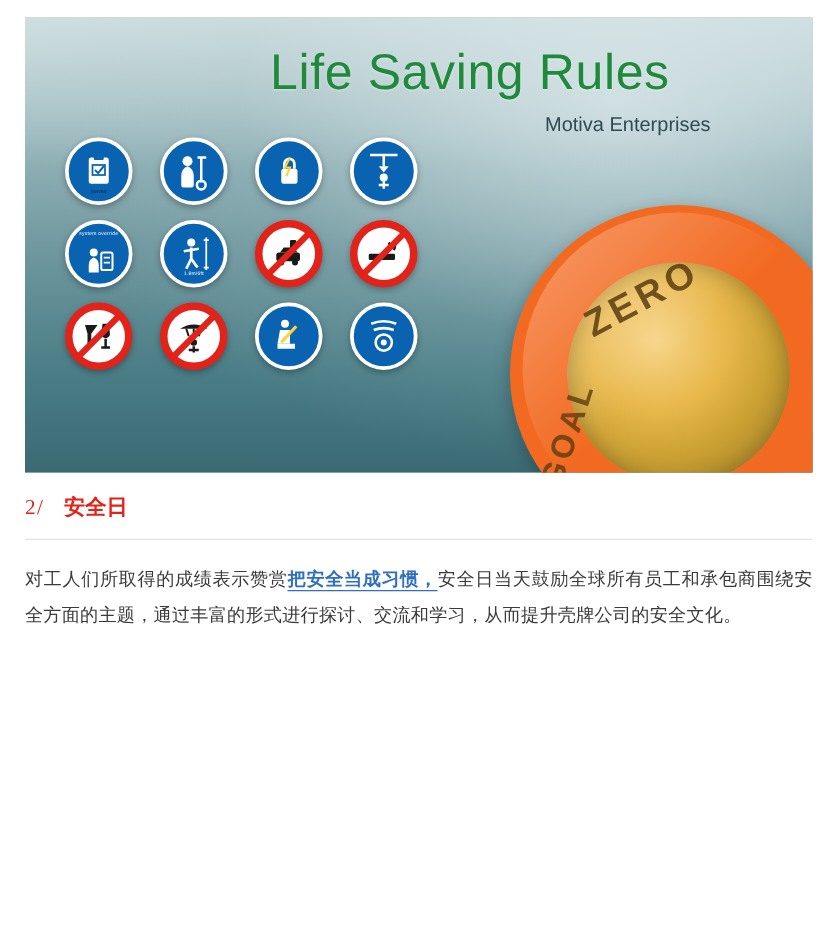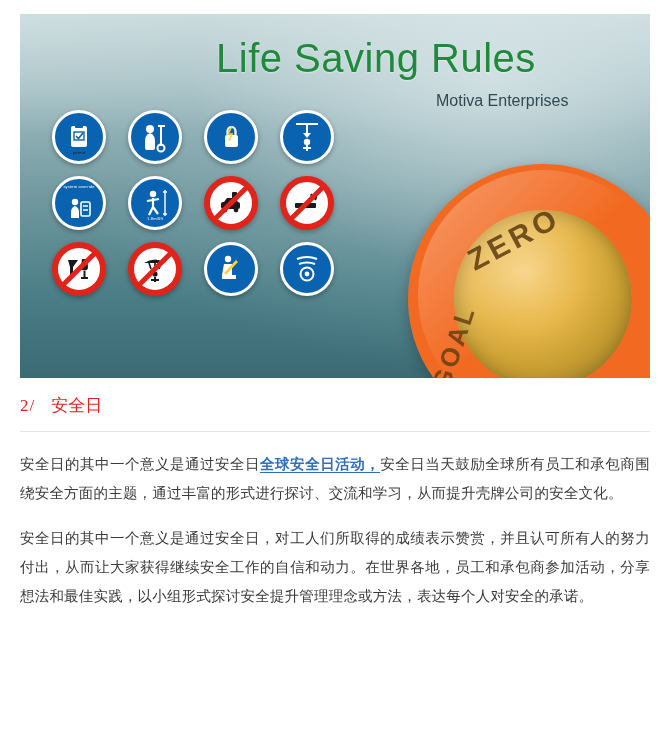--- a/index.html
+++ b/index.html
@@ -199,21 +199,21 @@
   .heading-en {
     color: #1a1a1a;
     font-size: 17px;
     font-weight: bold;
     font-family: "Liberation Mono", monospace;
     letter-spacing: 1px;
   }
   .heading-zh {
     color: #e2231a;
     font-size: 17px;
-    font-weight: normal;
+    font-weight: bold;
     margin-left: 6px;
   }
 
   
   .body-copy {
     margin: 18px 20px 0 20px;
   }
   .body-copy p {
     margin: 0 0 16px 0;
     font-size: 14.5px;
@@ -376,17 +376,16 @@
 
     </div>
   </div>
 
   <div class="heading">
     <span class="heading-num">2/</span>
     <span class="heading-zh">安全日</span>
   </div>
 
   <div class="body-copy">
-    <p><span>安全日的其中一个意义是通过安全日</span><span class="hl">全球安全日活动，</span><span>安全日当天鼓励全球所有员工和承包商围绕安全方面的主题，通过丰富的形式进行探讨、交流和学习，从而提升壳牌公司的安全文化。</span></p>
-    <p><span>安全日的其中一个意义是通过安全日，对工人们所取得的成绩表示赞赏，并且认可所有人的努力付出，从而让大家获得继续安全工作的自信和动力。在世界各地，员工和承包商参加活动，分享想法和最佳实践，以小组形式探讨安全提升管理理念或方法，表达每个人对安全的承诺。</span></p>
+    <p><span>对工人们所取得的成绩表示赞赏</span><span class="hl">把安全当成习惯，</span><span>安全日当天鼓励全球所有员工和承包商围绕安全方面的主题，通过丰富的形式进行探讨、交流和学习，从而提升壳牌公司的安全文化。</span></p>
   </div>
 
 </div>
 
 </body></html>

